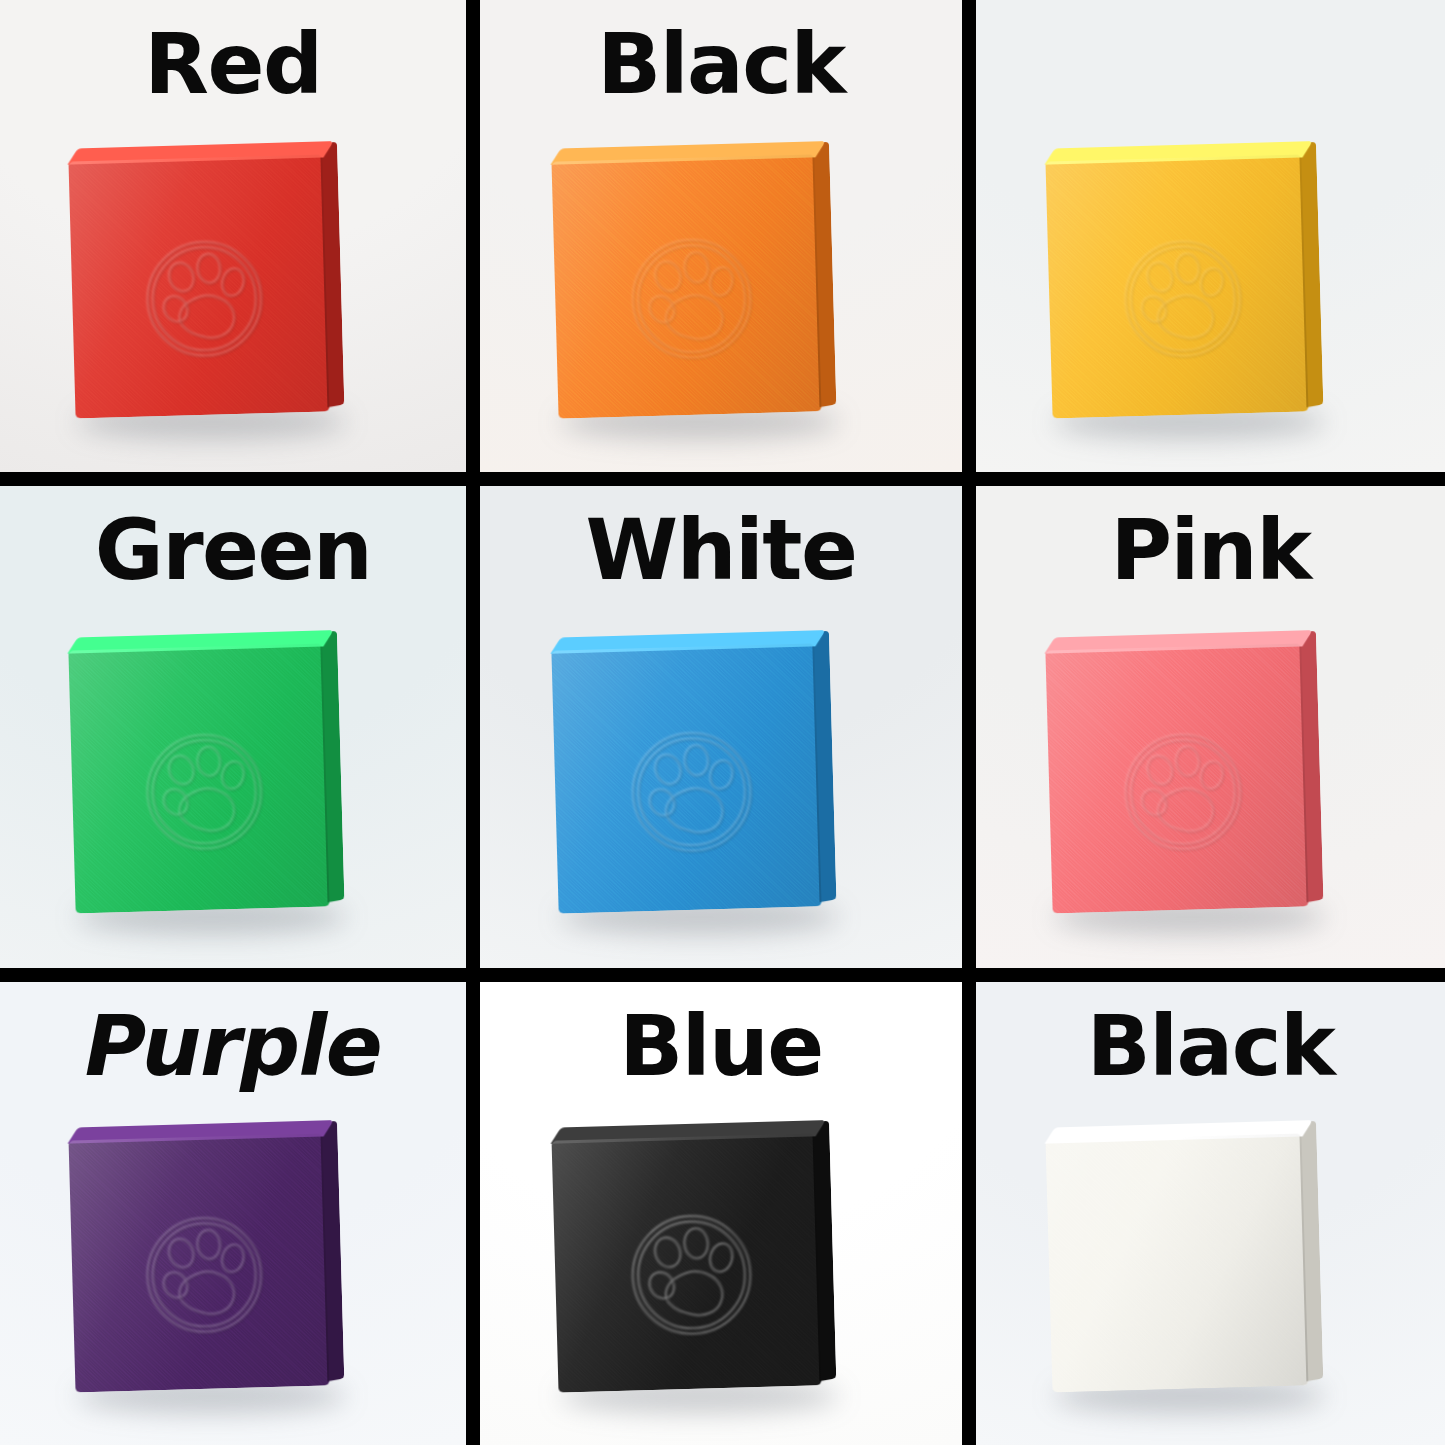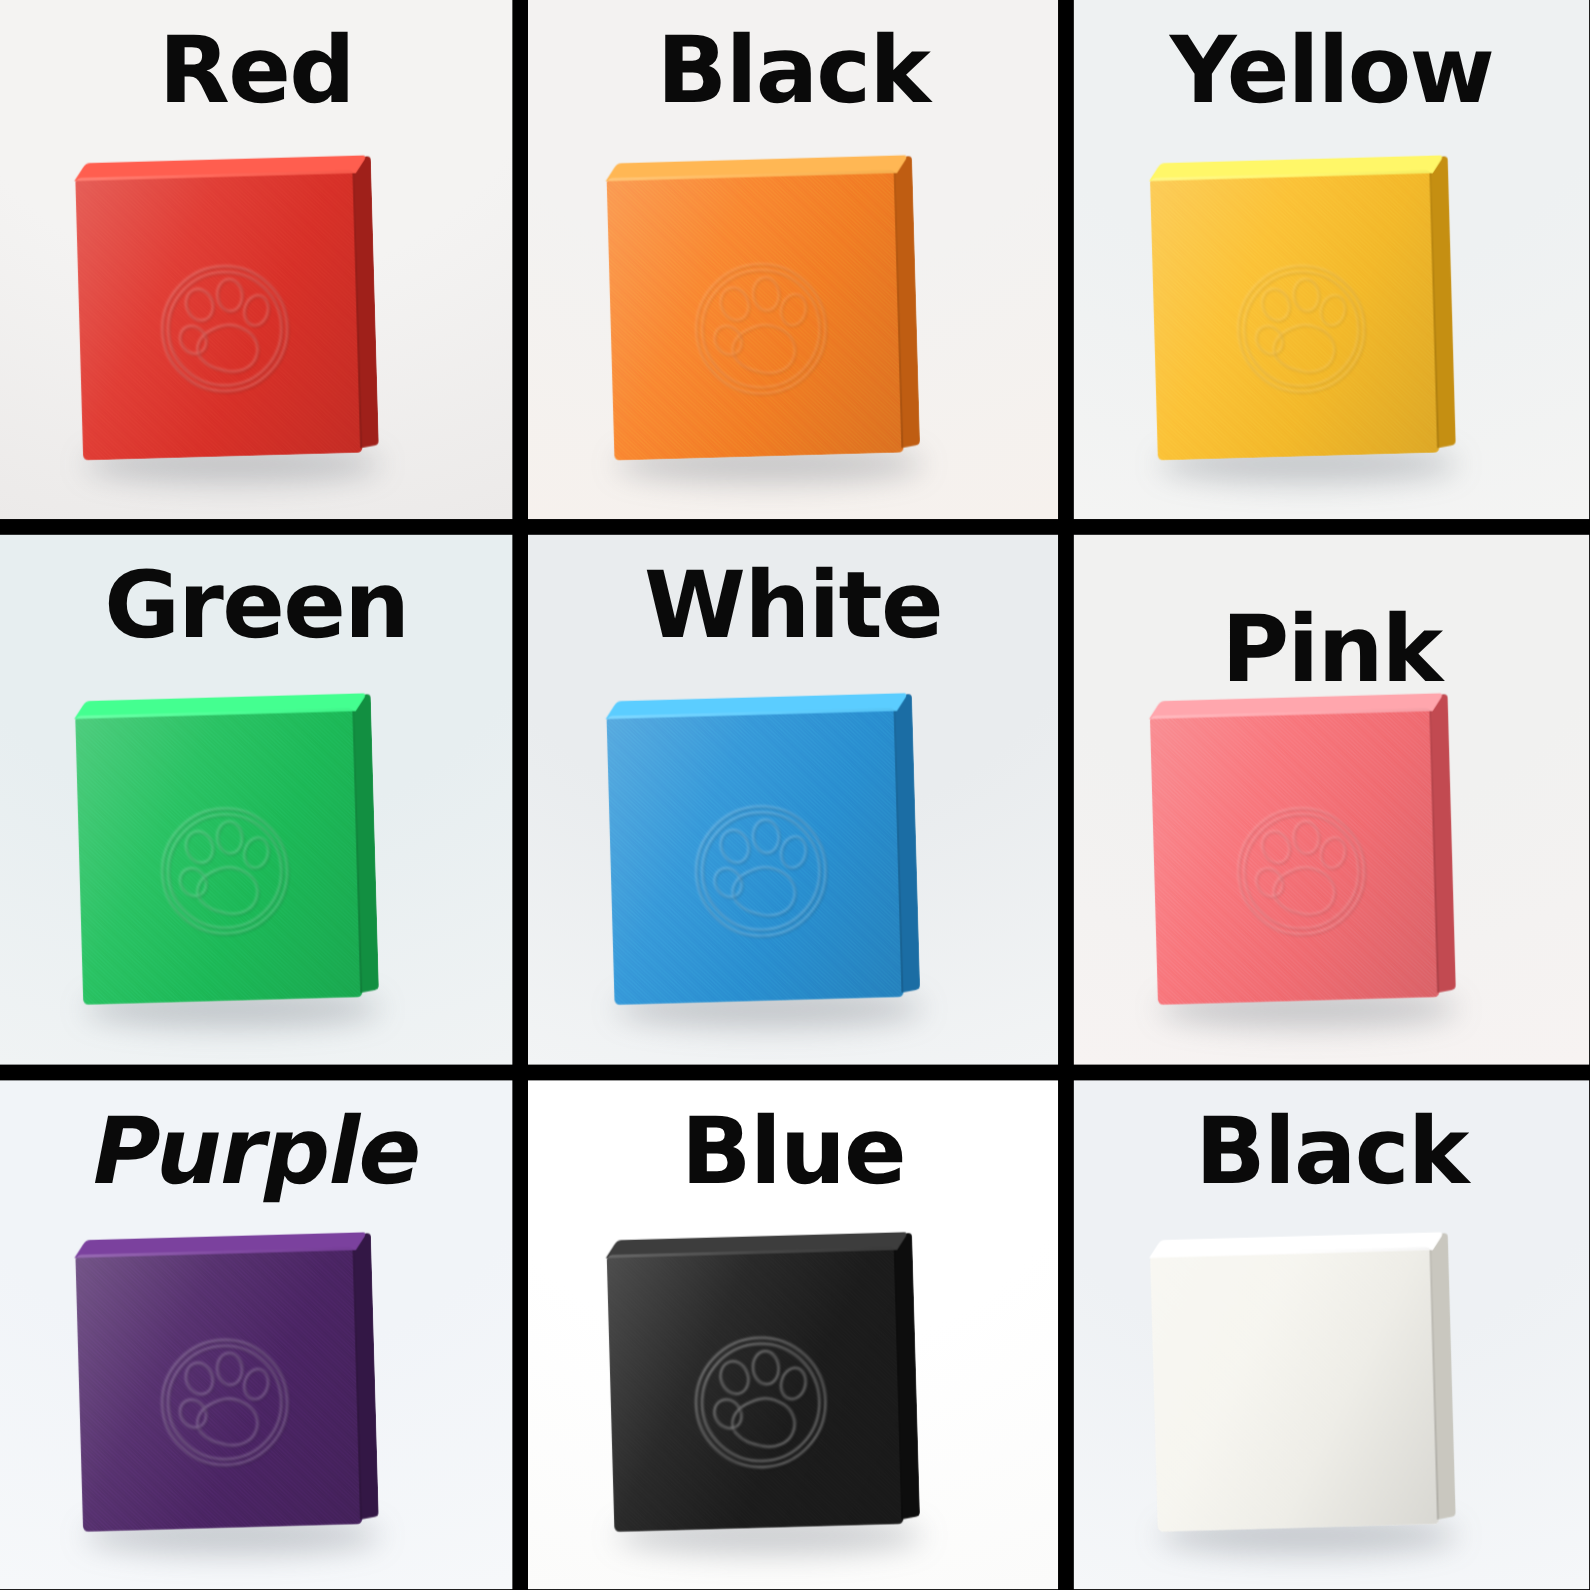--- a/index.html
+++ b/index.html
@@ -250,21 +250,20 @@
       <ellipse cx="72" cy="38" rx="8" ry="10.5" transform="rotate(16 72 38)"></ellipse>
       <ellipse cx="28" cy="57" rx="8.5" ry="10" transform="rotate(-32 28 57)"></ellipse>
       <path d="M62 50c9 4 12 13 9 20-3 8-13 11-21 9-7-2-12-3-17-9-5-7-1-15 7-19 8-4 14-5 22-1z"></path>
     </g>
   </svg>
             </div>
           <div class="sheen"></div>
         </div>
       </div>
     </div>
-    <div class="label" style="font-size: 84px; color: rgb(10, 10, 10); top: 22px;">Yellow</div>
   </div>
 
   <div class="divider-h"></div>
   <div class="divider-h"></div>
   <div class="divider-h"></div>
   <div class="divider-h"></div>
   <div class="divider-h"></div>
 
   <div class="cell">
     <div class="photo" style="background: radial-gradient(125% 100% at 48% 8%, rgb(231, 238, 240) 0%, rgb(231, 238, 240) 46%, rgb(240, 243, 244) 100%);"></div>
@@ -386,21 +385,21 @@
       <ellipse cx="72" cy="38" rx="8" ry="10.5" transform="rotate(16 72 38)"></ellipse>
       <ellipse cx="28" cy="57" rx="8.5" ry="10" transform="rotate(-32 28 57)"></ellipse>
       <path d="M62 50c9 4 12 13 9 20-3 8-13 11-21 9-7-2-12-3-17-9-5-7-1-15 7-19 8-4 14-5 22-1z"></path>
     </g>
   </svg>
             </div>
           <div class="sheen"></div>
         </div>
       </div>
     </div>
-    <div class="label" style="font-size: 84px; color: rgb(10, 10, 10); top: 22px; margin-top: 40px;">Pink</div>
+    <div class="label" style="font-size: 84px; color: rgb(10, 10, 10); top: 22px;">Pink</div>
   </div>
 
   <div class="divider-h"></div>
   <div class="divider-h"></div>
   <div class="divider-h"></div>
   <div class="divider-h"></div>
   <div class="divider-h"></div>
 
   <div class="cell">
     <div class="photo" style="background: radial-gradient(125% 100% at 48% 8%, rgb(241, 244, 248) 0%, rgb(241, 244, 248) 46%, rgb(246, 248, 250) 100%);"></div>

